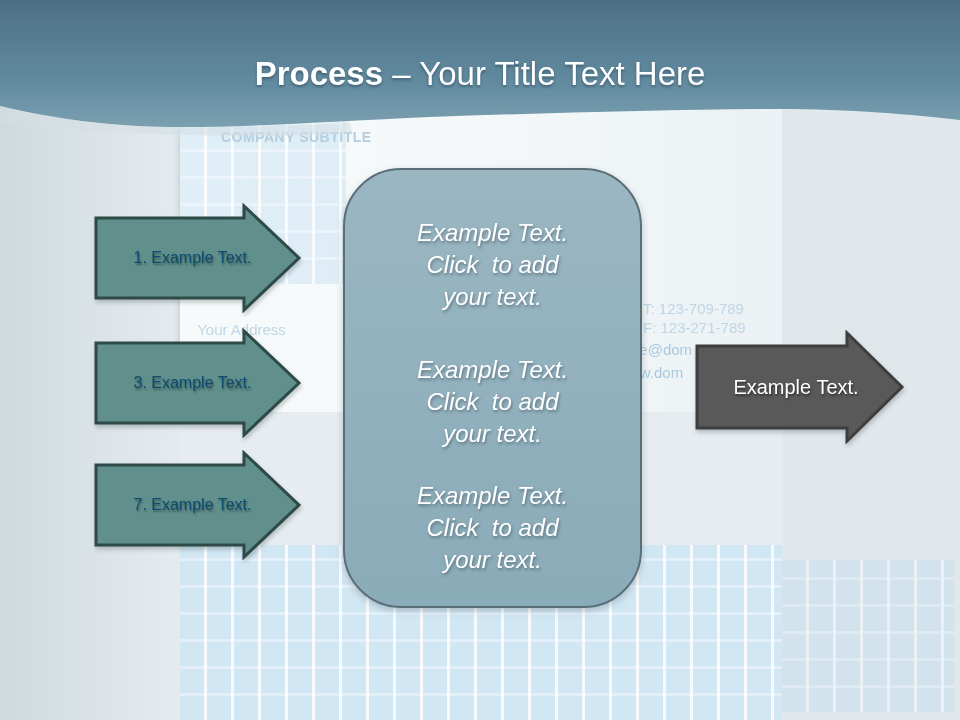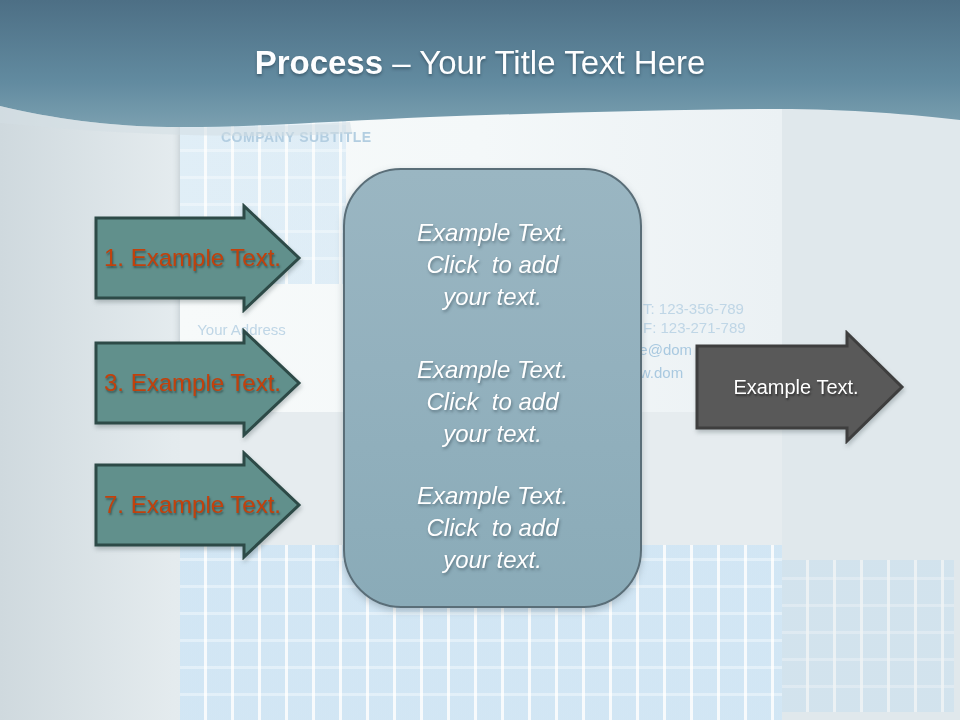--- a/index.html
+++ b/index.html
@@ -44,36 +44,36 @@
   .fade-text{color:var(--faded_text,#bfd6e6);}
   .subtitle-txt{left:221px;top:129px;font-size:14px;font-weight:600;letter-spacing:.5px;color:#b3cee1;}
   .addr-txt{left:185px;top:320px;width:113px;text-align:center;font-size:15px;line-height:19px;}
   .phone-txt{left:643px;top:300px;font-size:15px;line-height:18.5px;}
   .email-txt{left:631px;top:341px;font-size:15px;color:#a9c9e0;}
   .web-txt{left:629px;top:364px;font-size:15px;color:#a9c9e0;}
 
   
   .header-wave{left:0;top:0;width:960px;height:150px;z-index:6;}
   .title-row{
-    left:0;top:42px;width:960px;z-index:7;text-align:center;box-sizing:border-box;
+    left:0;top:53px;width:960px;z-index:7;text-align:center;box-sizing:border-box;
     color:#fdfeff;font-size:33px;line-height:42px;
     text-shadow:0 2px 3px rgba(25,45,58,.45);
     white-space:nowrap;
   }
   .title-bold{font-weight:700;}
   .title-rest{font-weight:400;}
 
   
   .shape{z-index:5;}
   .arrow-wrap{width:208px;height:110px;}
   .arrow-wrap svg, .arrow-right-wrap svg{display:block;filter:drop-shadow(1px 3px 2px rgba(60,75,80,.30));}
   .arrow-label{
     position:absolute;left:6px;top:15px;width:185px;height:80px;
     display:flex;align-items:center;justify-content:center;
-    color:#c2410c;font-size:24px;white-space:pre-wrap;
+    color:#0c4a6e;font-size:16px;white-space:pre-wrap;
     text-shadow:1px 2px 2px rgba(30,48,46,.55);
   }
   .arrow-right-wrap{width:210px;height:114px;}
   .arrow-right-label{
     position:absolute;left:6px;top:16px;width:190px;height:82px;
     display:flex;align-items:center;justify-content:center;
     color:#ffffff;font-size:20px;white-space:pre-wrap;
     text-shadow:1px 2px 2px rgba(25,25,25,.6);
   }
   .center-box{
@@ -105,21 +105,21 @@
 <div class="abs mosaic m-topleft"></div>
 <div class="abs mosaic m-bottom"></div>
 <div class="abs mosaic m-right"></div>
 
 <div class="abs subtitle-txt">COMPANY SUBTITLE</div>
 <div class="abs fade-text addr-txt">
   <div>Your Address</div>
   <div>line 2</div>
 </div>
 <div class="abs fade-text phone-txt">
-  <div>T: 123-356-789</div>
+  <div>T: 123-709-789</div>
   <div>F: 123-271-789</div>
 </div>
 <div class="abs email-txt">ne@dom</div>
 <div class="abs web-txt">ww.dom</div>
 
 <svg class="abs header-wave" viewBox="0 0 960 150" aria-hidden="true">
   <defs>
     <linearGradient id="hdrGrad" x1="0" y1="0" x2="0" y2="1">
       <stop offset="0" style="stop-color:var(--header_top,#4d6f85)"></stop>
       <stop offset="0.65" style="stop-color:#628ba0"></stop>

